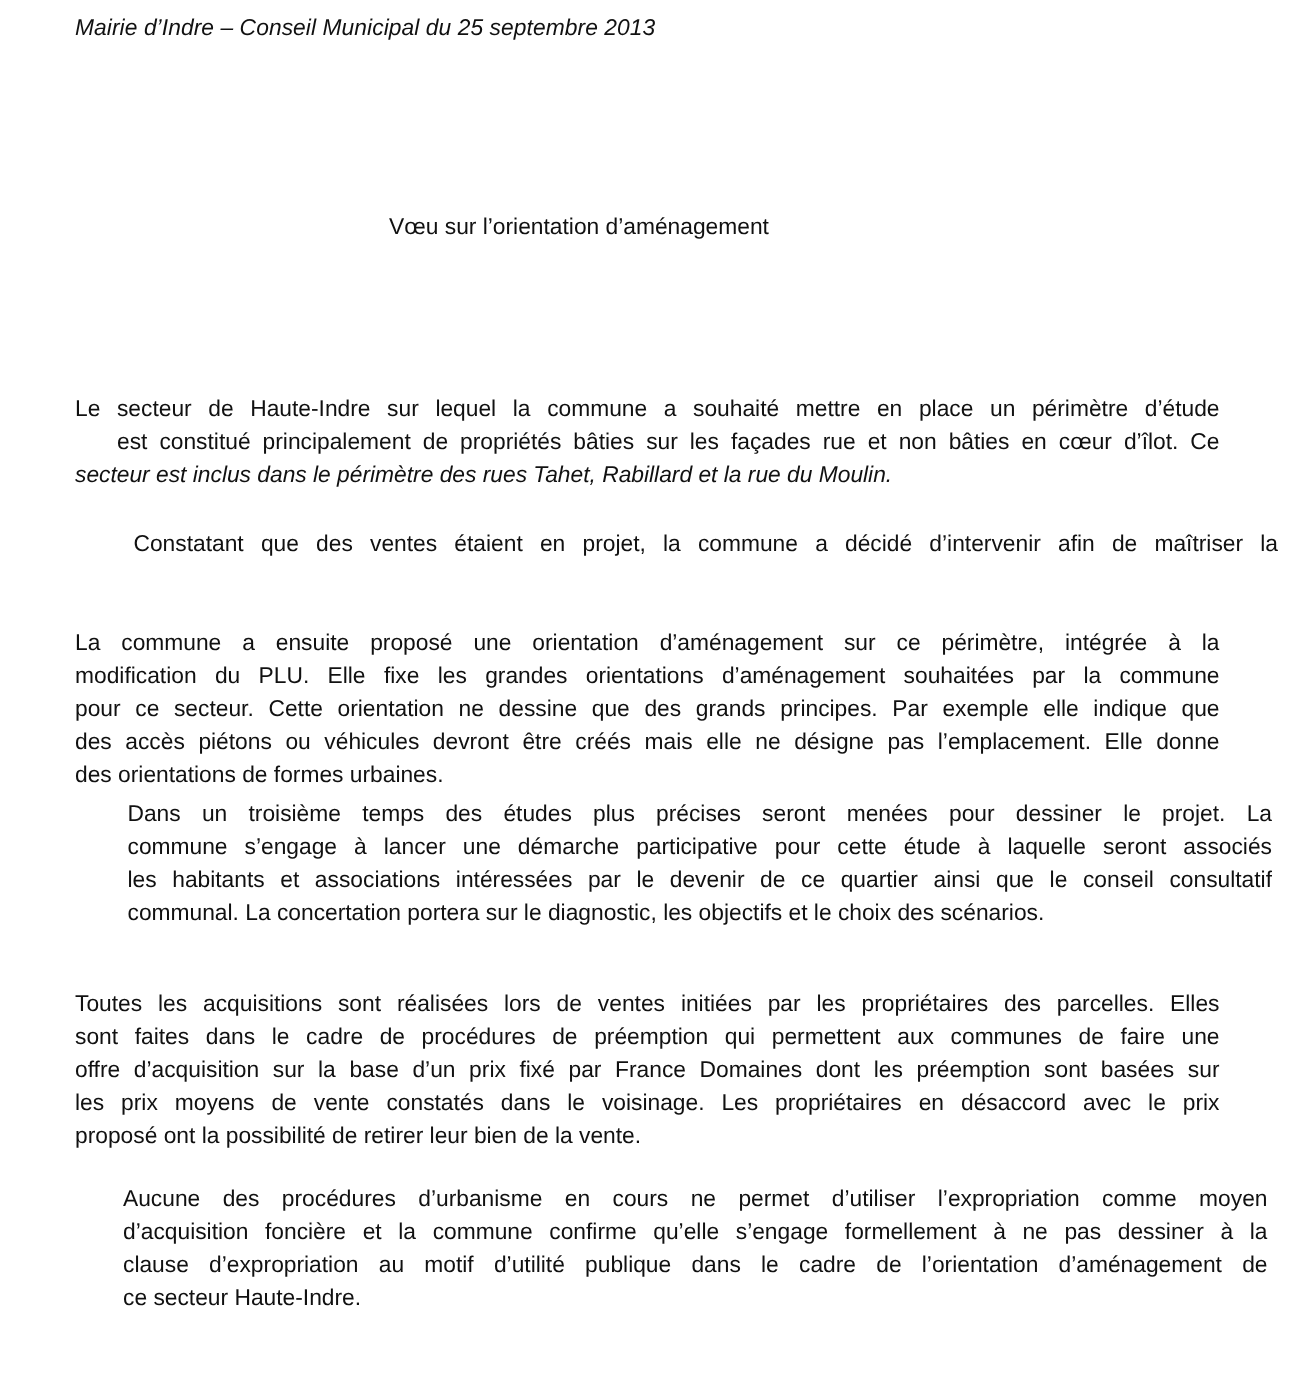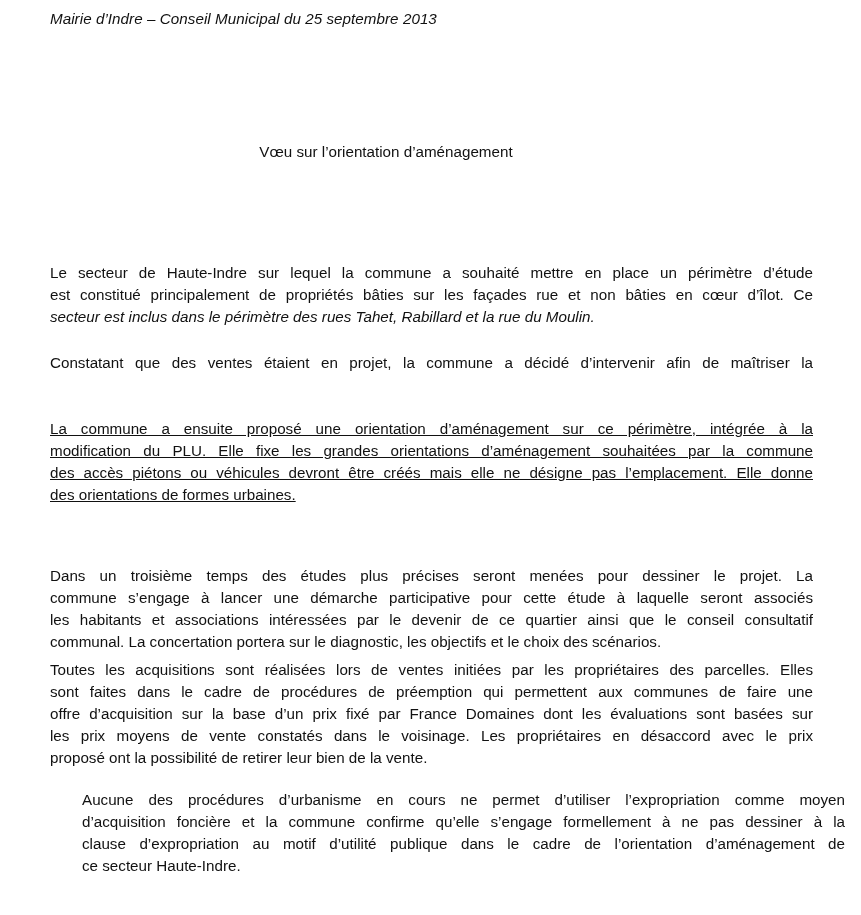--- a/index.html
+++ b/index.html
@@ -55,63 +55,64 @@
       line-height: 22px;
       white-space: nowrap;
       text-align: justify;
       text-align-last: justify;
       overflow: hidden;
     }
     .line.last {
       text-align-last: left;
     }
     #p1 { top: 262px; }
-    #p2 { top: 352px; }
-    #p3 { top: 418px; text-decoration: underline; }
-    #p4 { top: 565px; }
+    #p2 { top: 352px; margin-left: 39px; }
+    #p3 { top: 418px; }
+    #p4 { top: 532px; margin-left: 35px; }
     #p5 { top: 659px; }
     #p6 { top: 789px; margin-left: 32px; }
   </style>
 </head>
 <body>
 
 <div class="page">
 
   <div class="header">Mairie d’Indre – Conseil Municipal du 25 septembre 2013</div>
 
   <div class="title">Vœu sur l’orientation d’aménagement</div>
 
   <div class="para" id="p1">
     <span class="line" style="font-size: 15.2px;">Le secteur de Haute-Indre sur lequel la commune a souhaité mettre en place un périmètre d’étude</span>
-    <span class="line" style="font-size: 15.2px;">est constitué principalement de propriétés bâties sur les façades rue et non bâties en cœur d’îlot. Ce</span>
+    <span class="line" style="font-size: 15.2px; margin-left: 28px;">est constitué principalement de propriétés bâties sur les façades rue et non bâties en cœur d’îlot. Ce</span>
     <span class="line last" style="font-size: 15.2px; font-style: italic;">secteur est inclus dans le périmètre des rues Tahet, Rabillard et la rue du Moulin.</span>
   </div>
 
   <div class="para" id="p2">
     <span class="line" style="font-size: 15.2px;">Constatant que des ventes étaient en projet, la commune a décidé d’intervenir afin de maîtriser la</span>
   </div>
 
   <div class="para" id="p3">
     <span class="line" style="font-size: 15.2px;">La commune a ensuite proposé une orientation d’aménagement sur ce périmètre, intégrée à la</span>
     <span class="line" style="font-size: 15.2px;">modification du PLU. Elle fixe les grandes orientations d’aménagement souhaitées par la commune</span>
+    <span class="line" style="font-size: 15.2px;">pour ce secteur. Cette orientation ne  dessine que des grands principes. Par exemple elle indique que</span>
     <span class="line" style="font-size: 15.2px;">des accès piétons ou véhicules devront être créés mais elle ne désigne pas l’emplacement. Elle donne</span>
     <span class="line last" style="font-size: 15.2px;">des orientations de formes urbaines.</span>
   </div>
 
   <div class="para" id="p4">
     <span class="line" style="font-size: 15.2px;">Dans un troisième temps des études plus précises seront menées pour dessiner le projet. La</span>
     <span class="line" style="font-size: 15.2px;">commune s’engage à lancer une démarche participative pour cette étude à laquelle seront associés</span>
     <span class="line" style="font-size: 15.2px;">les habitants et associations intéressées par le devenir de ce quartier ainsi que le conseil consultatif</span>
     <span class="line last" style="font-size: 15.2px;">communal. La concertation portera sur le diagnostic, les objectifs et le choix des scénarios.</span>
   </div>
 
   <div class="para" id="p5">
     <span class="line" style="font-size: 15.2px;">Toutes les acquisitions sont réalisées lors de ventes initiées par les propriétaires des parcelles. Elles</span>
     <span class="line" style="font-size: 15.2px;">sont faites dans le cadre de procédures de préemption qui permettent aux communes de faire une</span>
-    <span class="line" style="font-size: 15.2px;">offre d’acquisition sur la base d’un prix fixé par France Domaines dont les évaluations sont basées sur</span>
+    <span class="line" style="font-size: 15.2px;">offre d’acquisition sur la base d’un prix fixé par France Domaines dont les préemption sont basées sur</span>
     <span class="line" style="font-size: 15.2px;">les prix moyens de vente constatés dans le voisinage. Les propriétaires en désaccord avec le prix</span>
     <span class="line last" style="font-size: 15.2px;">proposé ont la possibilité de retirer leur bien de la vente.</span>
   </div>
 
   <div class="para" id="p6">
     <span class="line" style="font-size: 15.2px;">Aucune des procédures d’urbanisme en cours ne permet d’utiliser l’expropriation comme moyen</span>
     <span class="line" style="font-size: 15.2px;">d’acquisition foncière et la commune confirme qu’elle s’engage formellement à ne pas dessiner à la</span>
     <span class="line" style="font-size: 15.2px;">clause d’expropriation au motif d’utilité publique dans le cadre de l’orientation d’aménagement de</span>
     <span class="line last" style="font-size: 15.2px;">ce secteur Haute-Indre.</span>
   </div>

